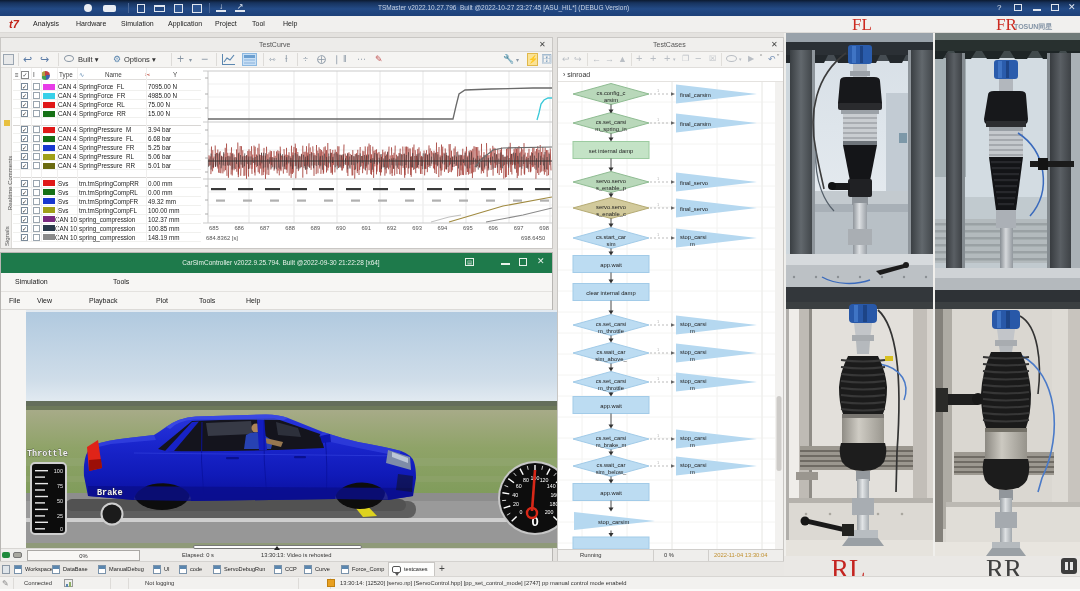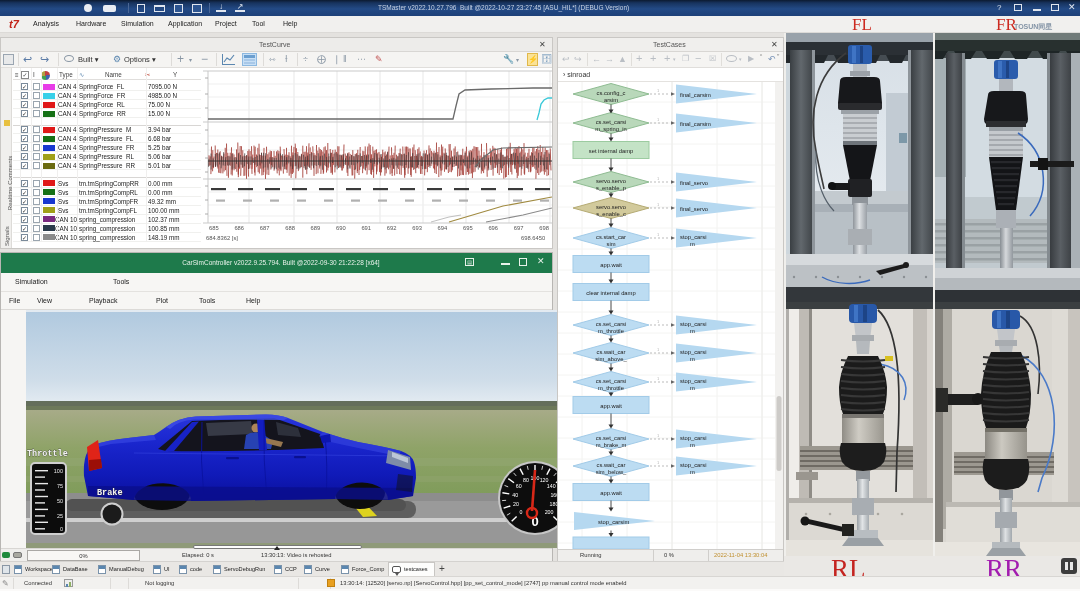--- a/index.html
+++ b/index.html
@@ -960,21 +960,21 @@
       <rect x="66" y="196" width="12" height="46" fill="url(#rrrod)"></rect>
       <rect x="61" y="210" width="22" height="16" fill="#a5aaaf"></rect>
       <rect x="58" y="240" width="28" height="8" fill="#b5babe"></rect>
       <polygon points="58,246 86,246 92,254 52,254" fill="#9aa0a5"></polygon>
     </svg></div>
 <div class="abs" style="left:784px;top:33px;width:2px;height:523px;background:#f0efec;"></div>
 <div class="abs" style="left:933px;top:33px;width:1.5px;height:523px;background:#f0efec;"></div>
 
 <div class="abs" style="left:784px;top:556px;width:296px;height:35px;background:#eae8e5;">
   <div class="abs" style="left:47px;top:-2px;font-size:27px;font-family:'Liberation Serif',serif;color:#c42420;">RL</div>
-  <div class="abs" style="left:202px;top:-2px;font-size:27px;font-family:'Liberation Serif',serif;color:#a21caf;">RR</div>
+  <div class="abs" style="left:202px;top:-2px;font-size:27px;font-family:'Liberation Serif',serif;color:#404040;">RR</div>
   <div class="abs" style="left:277px;top:2px;width:16px;height:16px;border-radius:3px;background:#3d3d3d;">
     <div class="abs" style="left:4px;top:4px;width:2.5px;height:8px;background:#e8e8e8;"></div>
     <div class="abs" style="left:9px;top:4px;width:2.5px;height:8px;background:#e8e8e8;"></div>
   </div>
 </div>
 
 <div class="abs" id="tabbar" style="left:0;top:561px;width:784px;height:15px;background:#e9e7e4;border-top:1px solid #d4d2cf;">
   <div class="abs" style="left:2px;top:3px;width:8px;height:9px;border:1px solid #8a97a5;background:#dfe5ea;"></div>
   <div class="abs" style="left:14px;top:3px;width:8px;height:9px;border:1px solid #7a93ab;background:#fff;">
       <div class="abs" style="left:0;top:0;width:6px;height:2.5px;background:#5b87b0;"></div>

